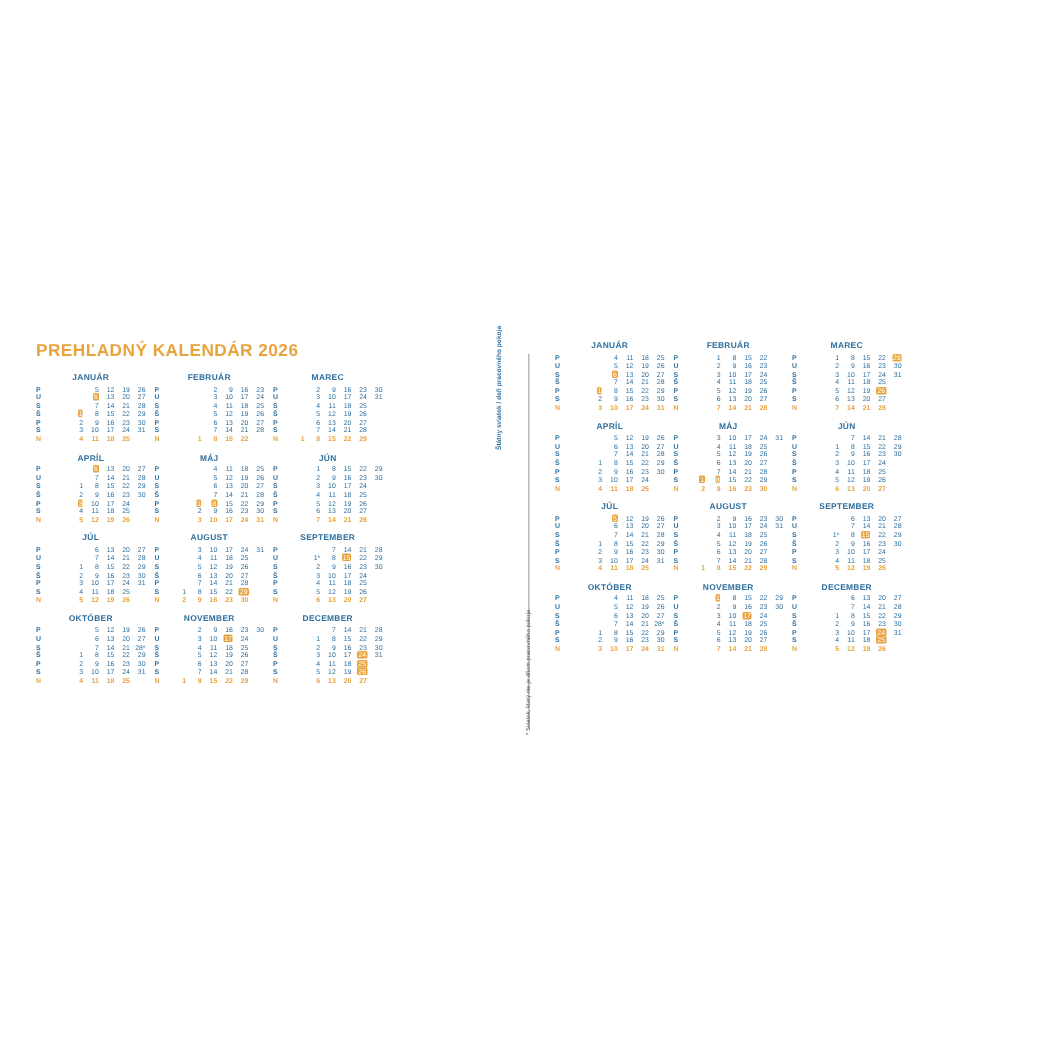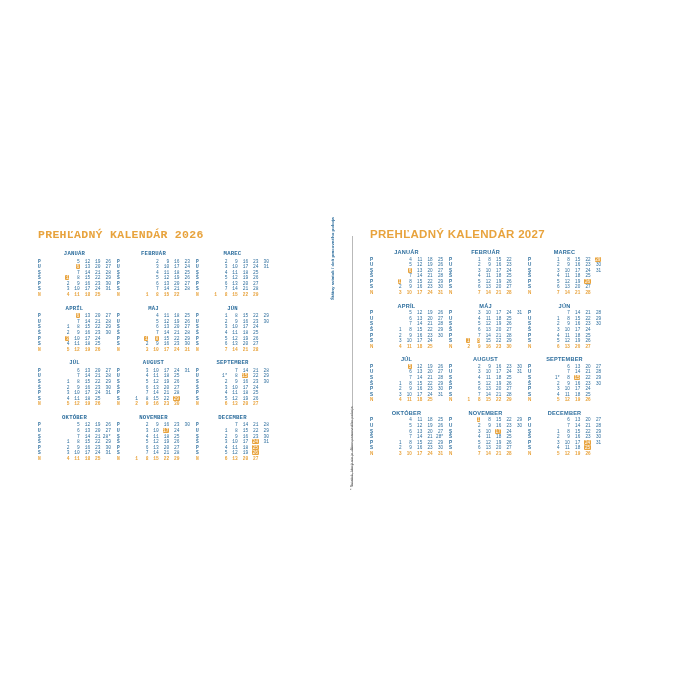--- a/index.html
+++ b/index.html
@@ -13,21 +13,21 @@
   #sheet {
     position: relative;
     width: 700px;
     height: 700px;
     background: #ffffff;
   }
   .calendar-block {
     position: absolute;
     top: 228px;
   }
-  #block-2026 { left: 38px; width: 310px; font-family: Liberation Mono, monospace; }
+  #block-2026 { left: 24px; width: 310px; }
   #block-2027 { left: 370px; width: 310px; }
 
   .year-title {
     color: #e8a33d;
     font-size: 11.5px;
     font-weight: bold;
     letter-spacing: 0.3px;
     margin: 0 0 9px 0;
     white-space: nowrap;
   }
@@ -942,21 +942,20 @@
           </div>
         </div>
       </div>
   </div>
 
   <div class="divider"></div>
   <div class="side-note">Štátny sviatok / deň pracovného pokoja</div>
   <div class="side-note-2">* Sviatok, ktorý nie je dňom pracovného pokoja</div>
 
   <div class="calendar-block" id="block-2027">
-    <div class="year-title">PREHĽADNÝ KALENDÁR 2027</div>
     <div class="months">
         <div class="quarter-row">
           <div class="month">
             <div class="month-name">JANUÁR</div>
             <div class="weeks">
               <div class="daycol">
                 <div class="dl">P</div>
                 <div class="dl">U</div>
                 <div class="dl">S</div>
                 <div class="dl">Š</div>

